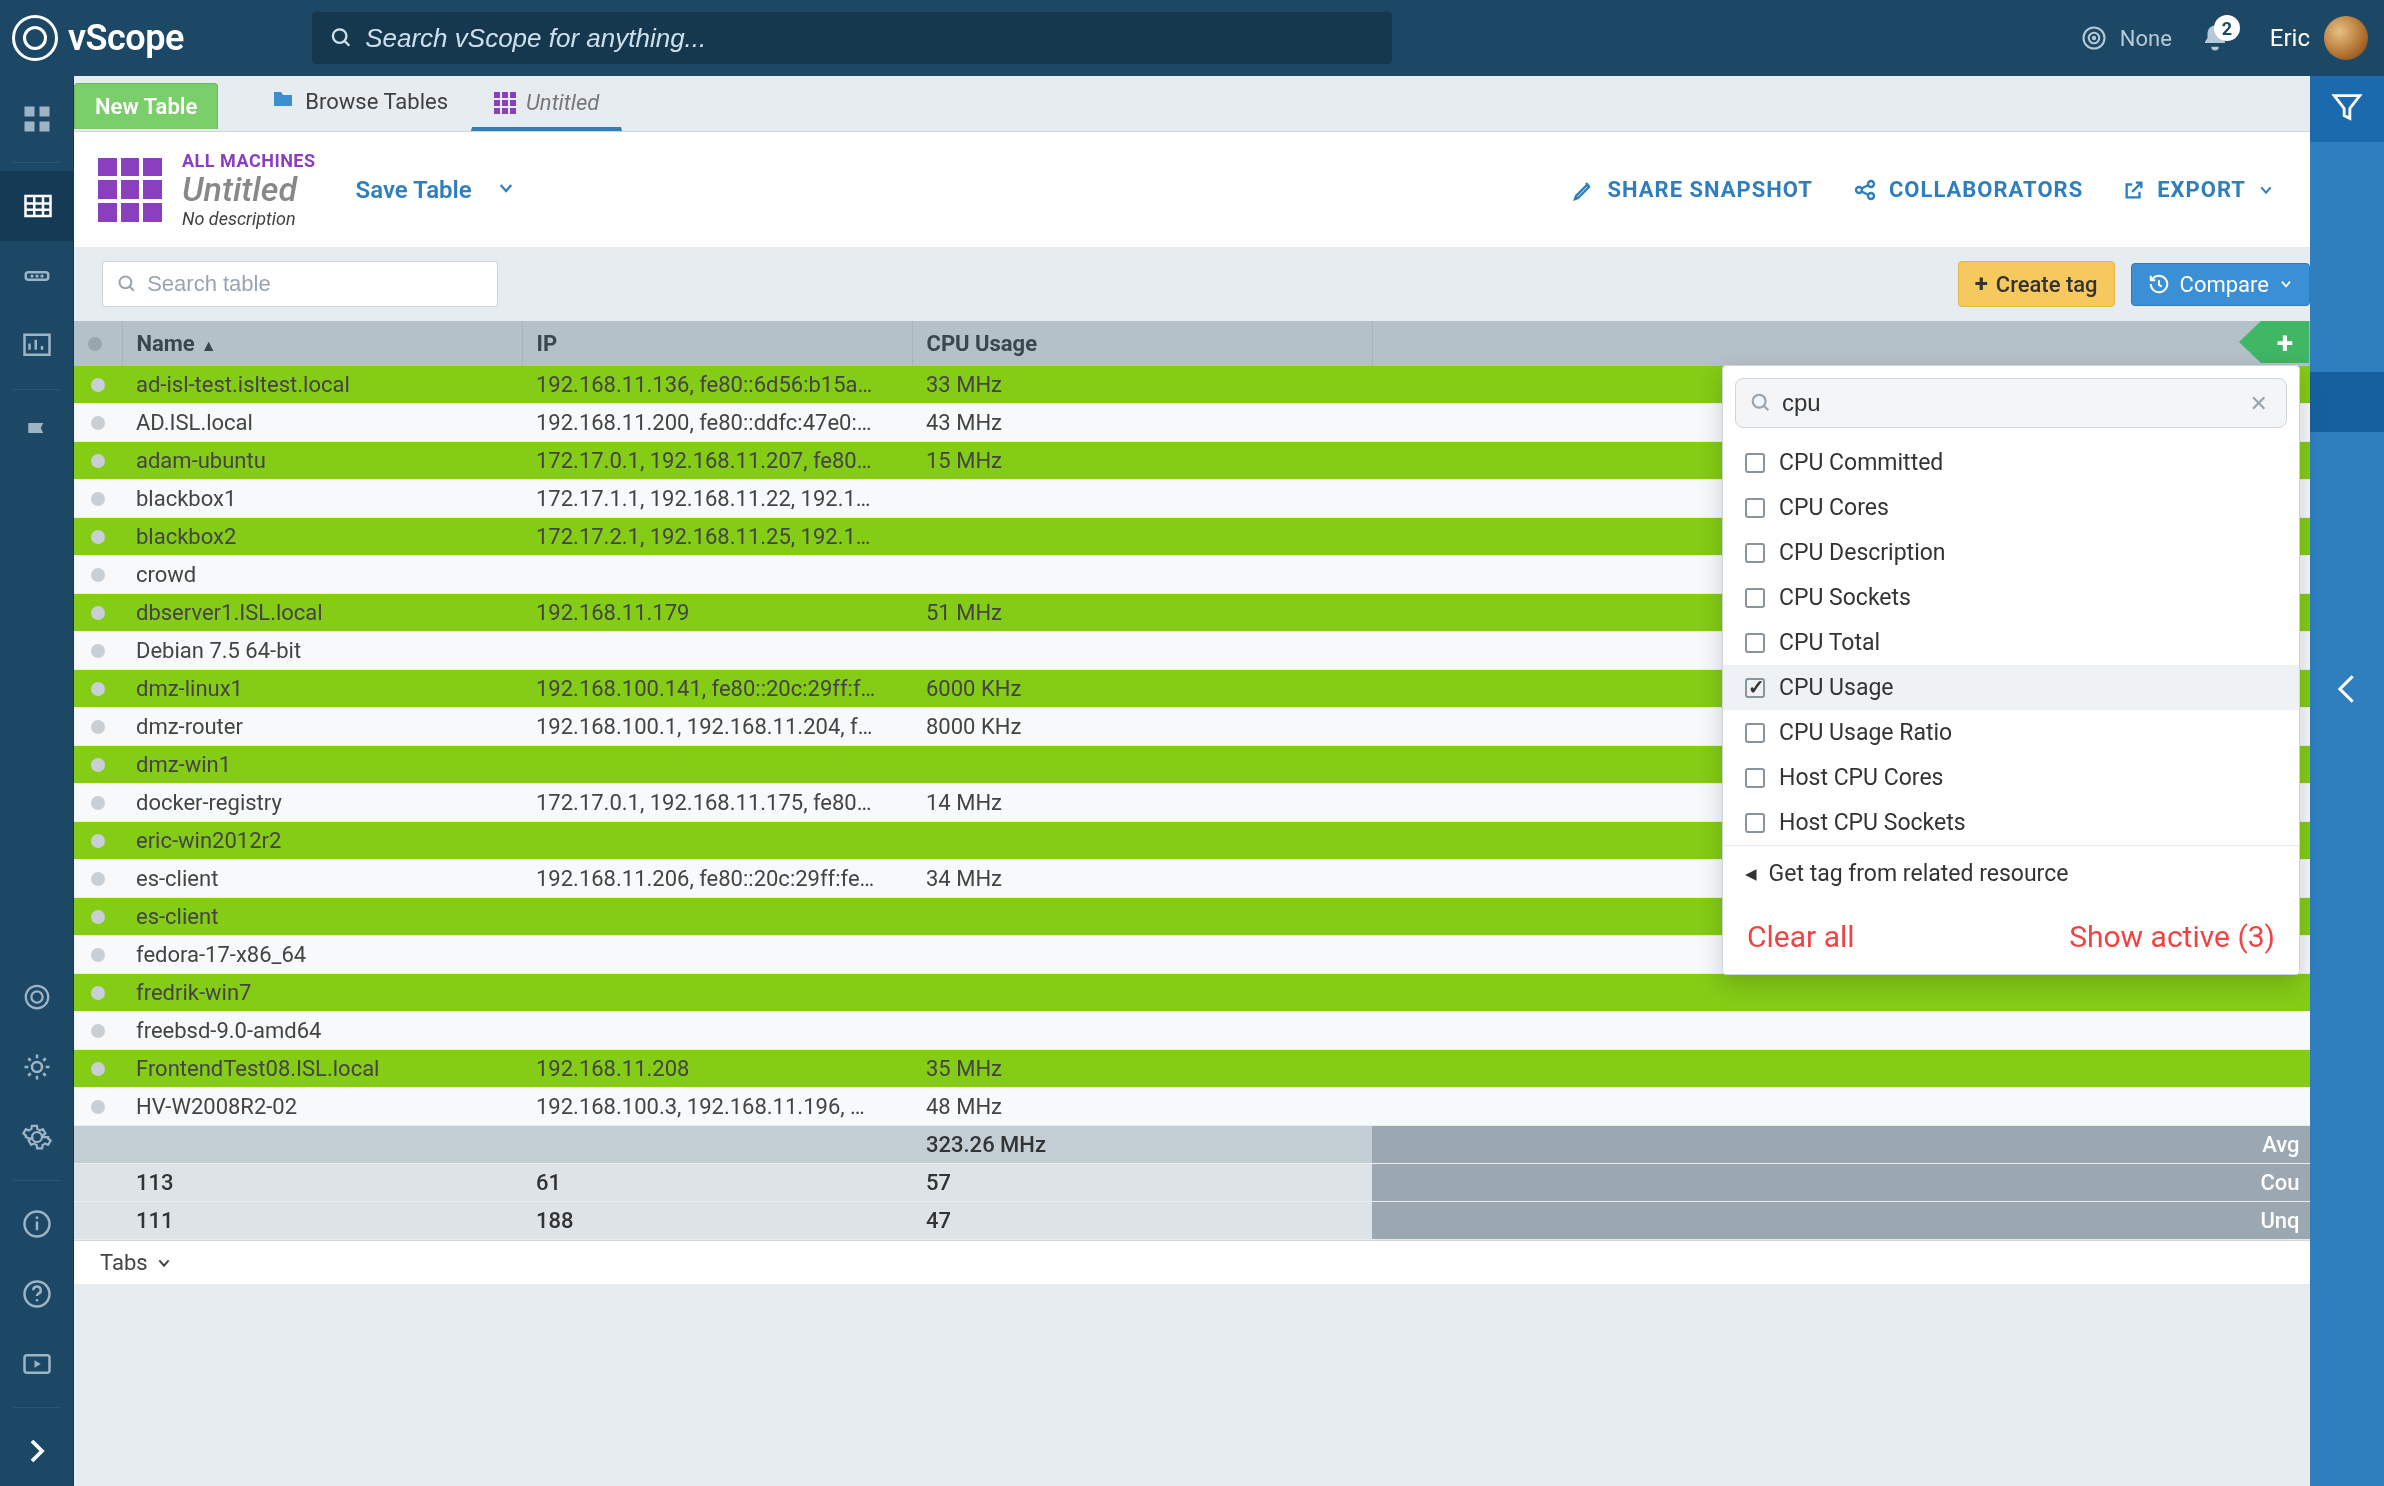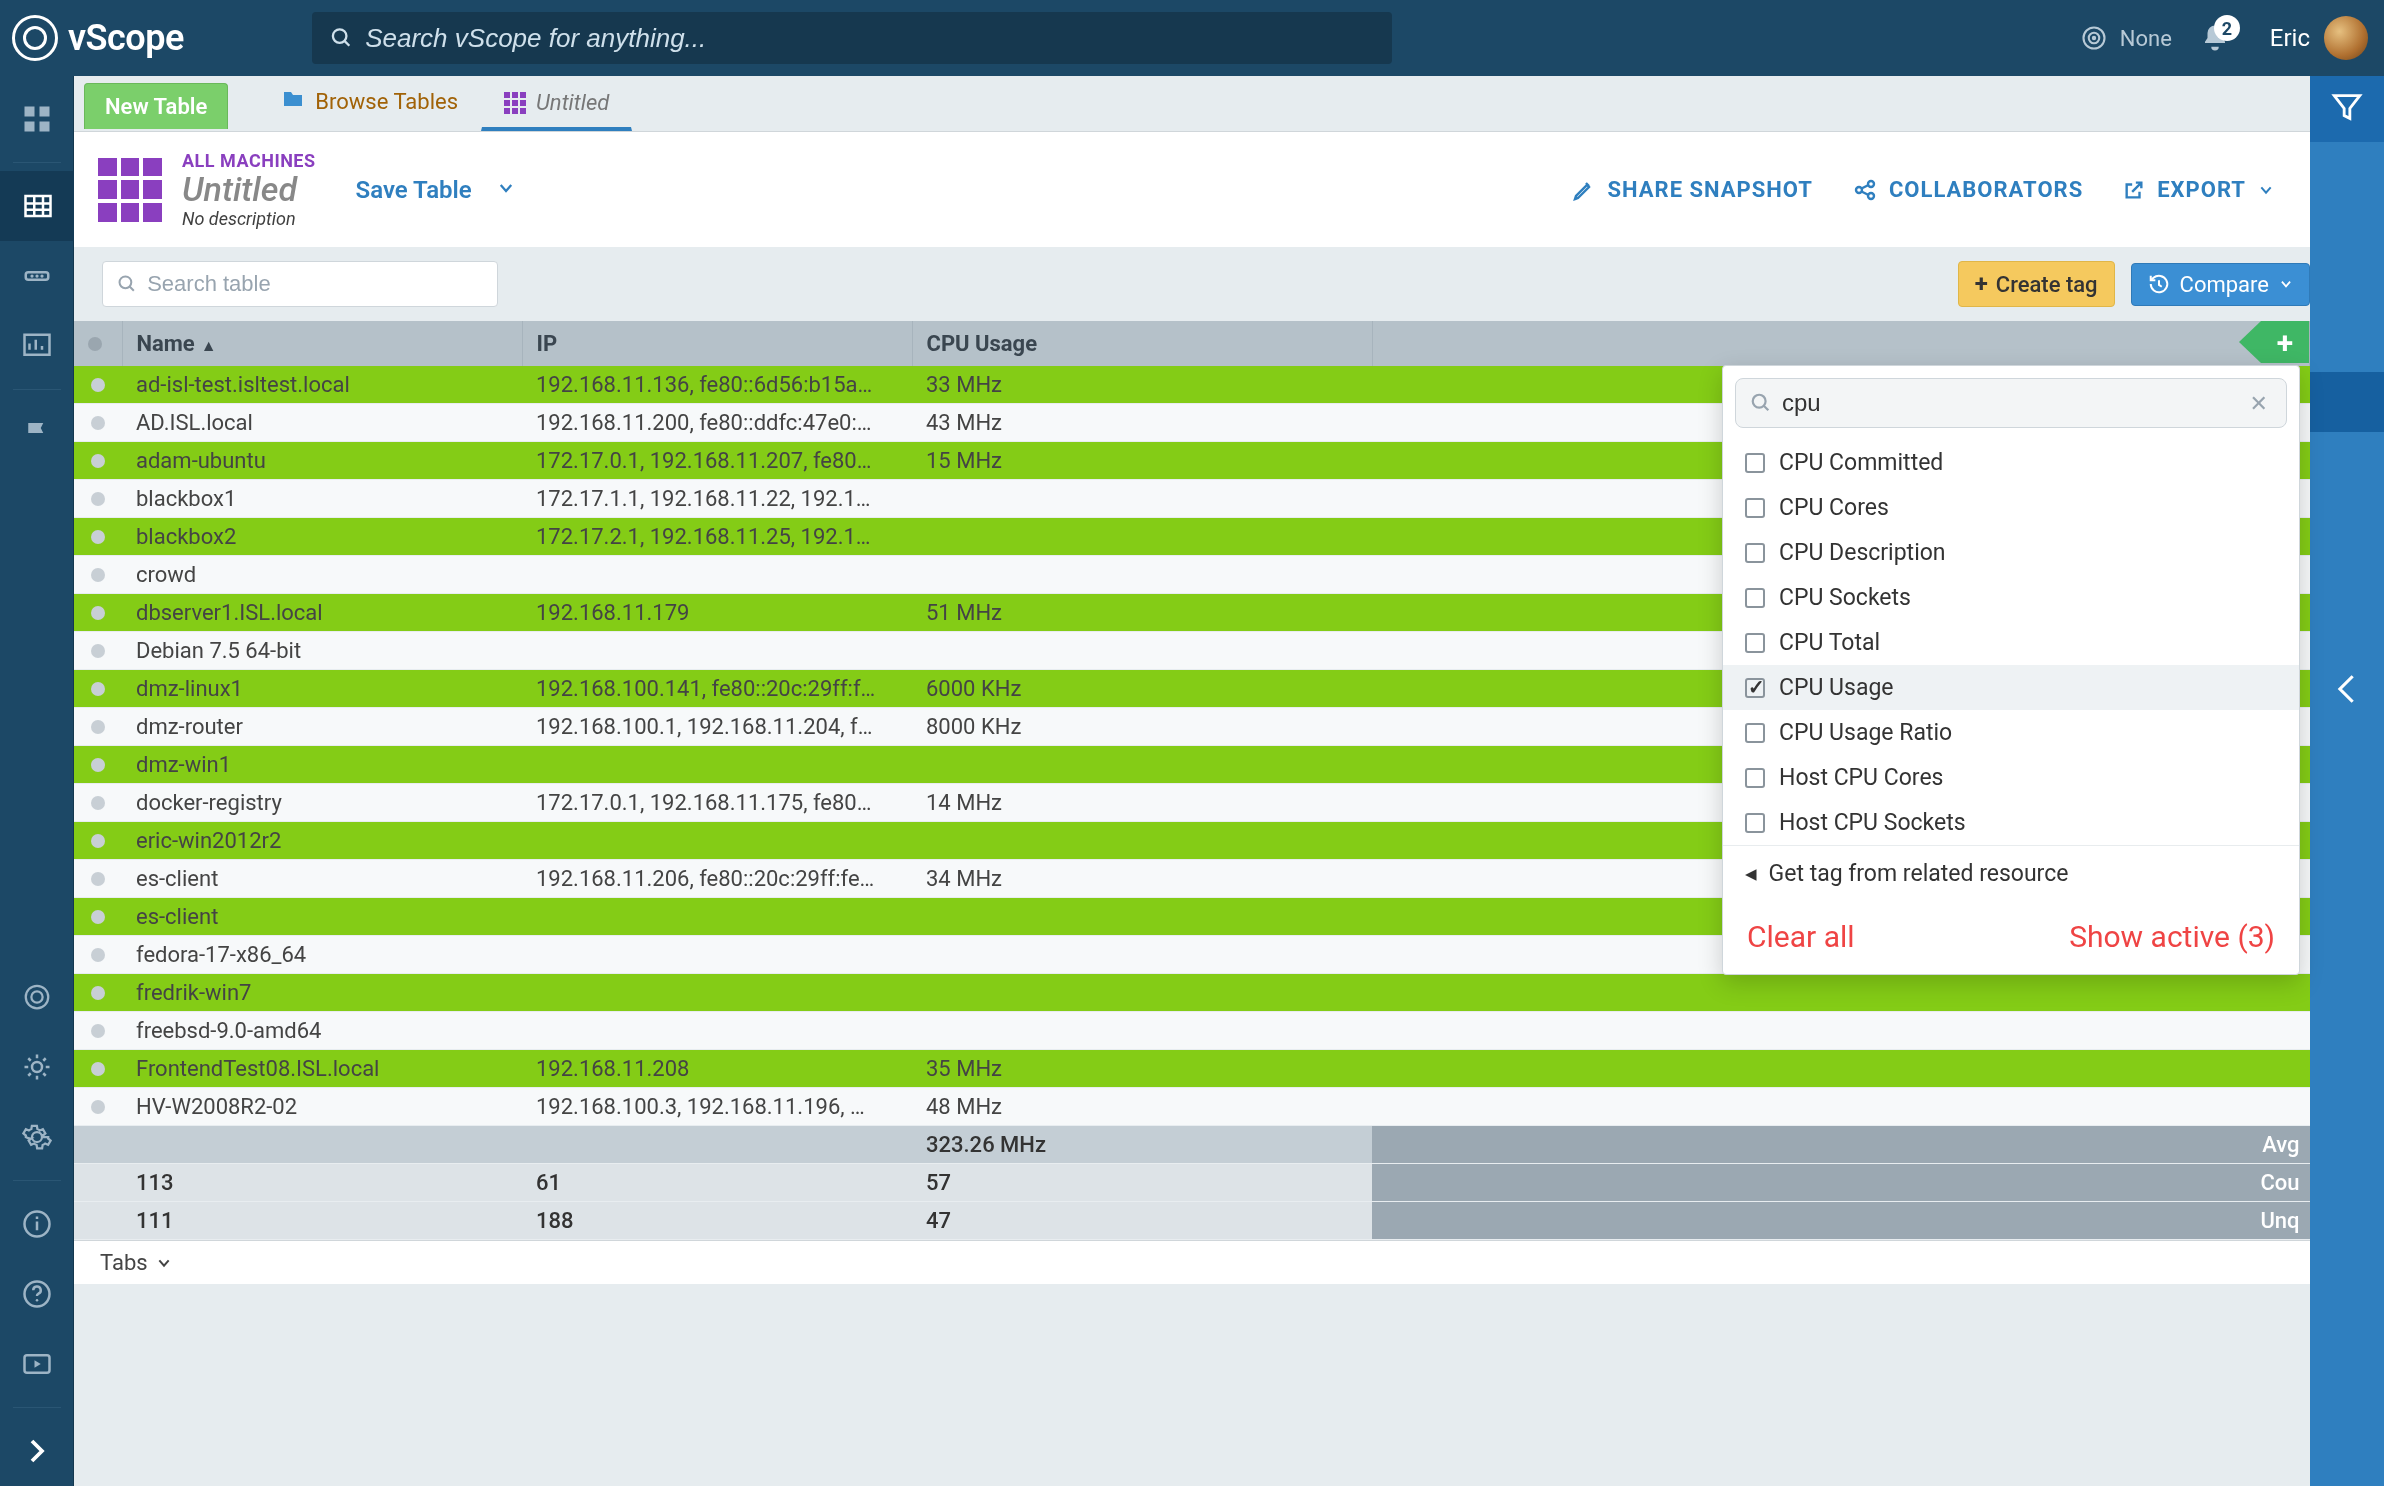--- a/index.html
+++ b/index.html
@@ -70,34 +70,33 @@
 .nav-sep { height:1px; width:48px; background:#2a5674; margin: 8px 0; }
 .nav-spacer { flex:1; }
 .nav-ic svg, .nav-ic .glyph { width:30px; height:30px; }
 
 
 .main { flex:1; display:flex; flex-direction:column; background:#e6ecef; }
 .tabstrip {
   height: 56px;
   background:#e6ecef;
   display:flex; align-items:flex-end;
-  padding-left: 10px;
   border-bottom: 1px solid #d0d6da;
 }
 .new-table-btn {
   background:#7bcf6b; color:#fff; font-weight:600;
   padding: 10px 20px; border-radius:4px 4px 0 0;
   margin-right: 30px; margin-bottom: 2px;
   border:1px solid #6ab85b; border-bottom:0;
   font-size:22px;
 }
 .doc-tab {
   display:flex; align-items:center; gap:10px;
   padding: 10px 22px 12px;
-  color:#a16207; font-size:22px;
+  color:#404040; font-size:22px;
   border: 1px solid transparent;
   border-bottom: 3px solid transparent;
   cursor:pointer;
 }
 .doc-tab.active { border-bottom: 4px solid #2f7fbf; color:#777; font-style:italic;}
 .doc-tab .ic { color:#2f7fbf; font-style:normal;}
 .doc-tab.browse .ic { color:#3b8fd0; }
 
 
 .header-card {

